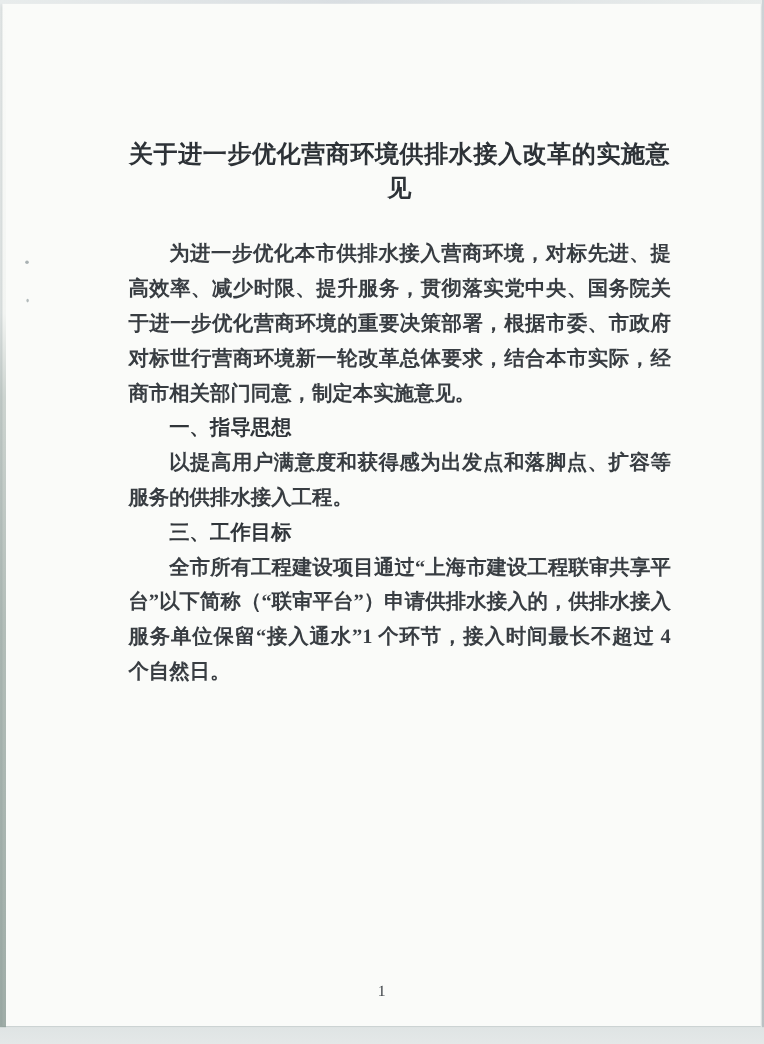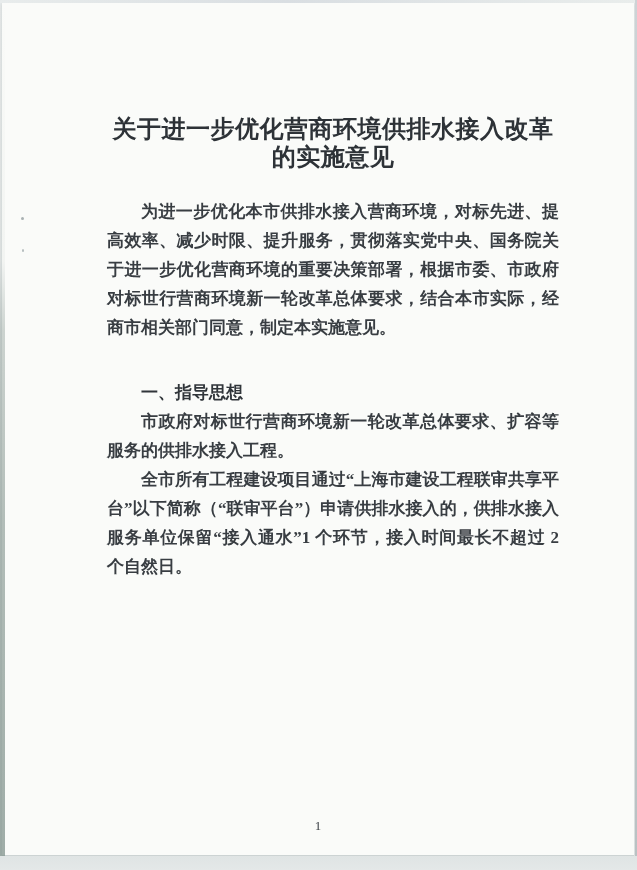--- a/index.html
+++ b/index.html
@@ -49,21 +49,21 @@
   .speck { position: absolute; border-radius: 50%; background: #8e989b; }
   .speck-1 { left: 21px; top: 217px; width: 3px; height: 3px; opacity: 0.75; }
   .speck-2 { left: 22px; top: 249px; width: 2px; height: 3px; opacity: 0.65; }
 
   .content {
     position: absolute;
     left: 105px; top: 112px; width: 452px;
     color: #383d42;
   }
   .doc-title {
-    font-size: 24px;
+    font-size: 20px;
     font-weight: bold;
     line-height: 28px;
     text-align: center;
     color: #2d3237;
     margin: 0 0 26px 0;
     letter-spacing: 0.5px;
   }
   .para, .heading {
     font-size: 17px;
     line-height: 29px;
@@ -71,21 +71,20 @@
     text-indent: 2em;
     font-weight: bold;
   }
   .para {
     text-align: justify;
     text-justify: inter-ideograph;
   }
   .heading {
     font-weight: bold;
     color: #30353a;
-    margin-top: 36px;
   }
   .page-number {
     position: absolute;
     left: 0; right: 0; top: 815px;
     text-align: center;
     font-size: 13px;
     color: #3c4146;
   }
 </style>
 </head>
@@ -93,22 +92,23 @@
 
 <div class="scan-root">
 
   <div class="page">
 
     <div class="content">
         <h1 class="doc-title">关于进一步优化营商环境供排水接入改革的实施意见</h1>
 
     <p class="para">为进一步优化本市供排水接入营商环境，对标先进、提高效率、减少时限、提升服务，贯彻落实党中央、国务院关于进一步优化营商环境的重要决策部署，根据市委、市政府对标世行营商环境新一轮改革总体要求，结合本市实际，经商市相关部门同意，制定本实施意见。</p>
         <p class="heading">一、指导思想</p>
-        <p class="para">市政府对标世行营商环境新一轮改革总体要求、扩容等服务的供排水接入工程。</p>
-        <p class="para">全市所有工程建设项目通过“上海市建设工程联审共享平台”以下简称（“联审平台”）申请供排水接入的，供排水接入服务单位保留“接入通水”1 个环节，接入时间最长不超过 2 个自然日。</p>
+        <p class="para">以提高用户满意度和获得感为出发点和落脚点、扩容等服务的供排水接入工程。</p>
+        <p class="heading">三、工作目标</p>
+        <p class="para">全市所有工程建设项目通过“上海市建设工程联审共享平台”以下简称（“联审平台”）申请供排水接入的，供排水接入服务单位保留“接入通水”1 个环节，接入时间最长不超过 4 个自然日。</p>
       </div>
 
     <div class="page-number">1</div>
   </div>
 
   <div class="edge-top"></div>
   <div class="edge-left"></div>
   <div class="edge-right"></div>
   <div class="edge-bottom"></div>
 

